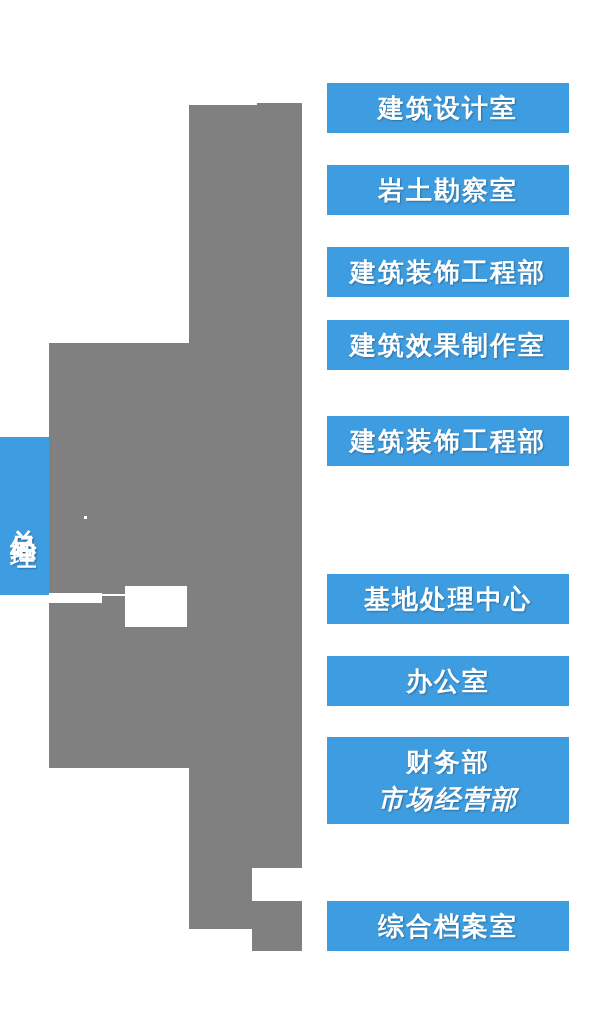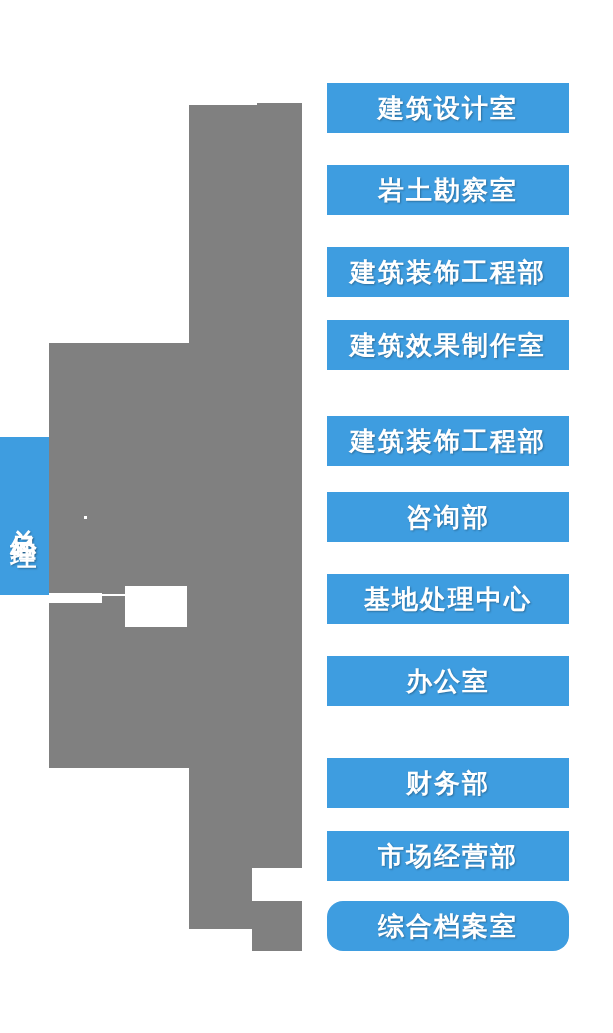--- a/index.html
+++ b/index.html
@@ -69,20 +69,19 @@
   <div class="white-cut" style="left:125px; top:586px; width:62px; height:41px;"></div>
   <div class="white-cut" style="left:84px; top:516px; width:3px; height:3px;"></div>
 
   <div class="node root-node">总经理</div>
 
   <div class="node dept-node" style="top:83px;">建筑设计室</div>
   <div class="node dept-node" style="top:165px;text-align:center;">岩土勘察室</div>
   <div class="node dept-node" style="top:247px;">建筑装饰工程部</div>
   <div class="node dept-node" style="top:320px;">建筑效果制作室</div>
   <div class="node dept-node" style="top:416px;">建筑装饰工程部</div>
-  <div class="node dept-node" style="top:492px;">咨询部</div>
   <div class="node dept-node" style="top:574px;">基地处理中心</div>
   <div class="node dept-node" style="top:656px;text-align:right;">办公室</div>
-  <div class="node dept-node" style="top:758px;">财务部</div>
-  <div class="node dept-node" style="top:831px;">市场经营部</div>
-  <div class="node dept-node" style="top:901px;border-radius:16px;">综合档案室</div>
+  <div class="node dept-node" style="top:737px;">财务部</div>
+  <div class="node dept-node" style="top:774px;font-style:italic;">市场经营部</div>
+  <div class="node dept-node" style="top:901px;">综合档案室</div>
 
 </div>
 
 </body></html>

